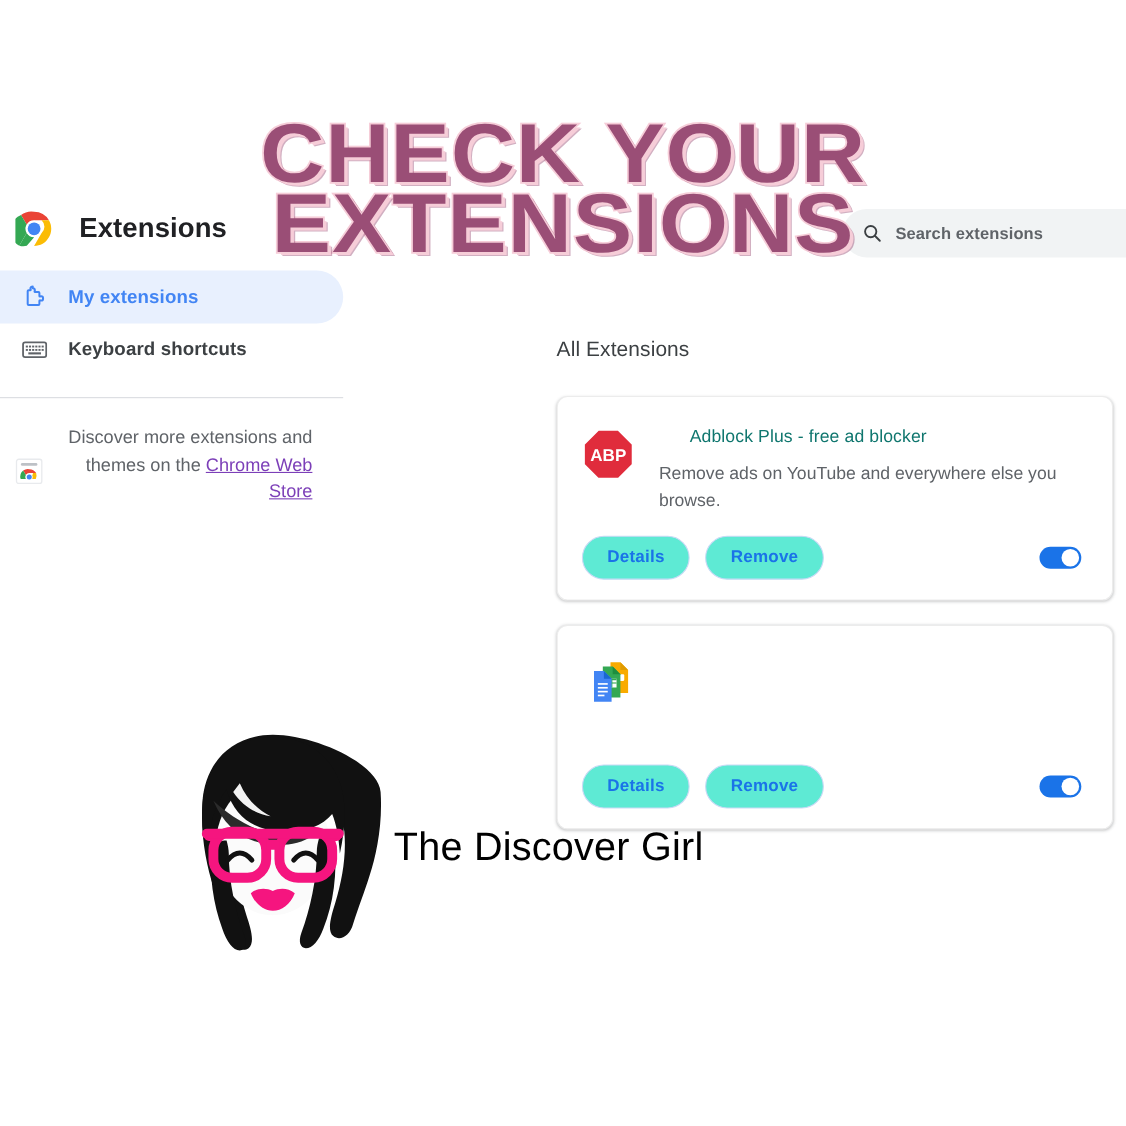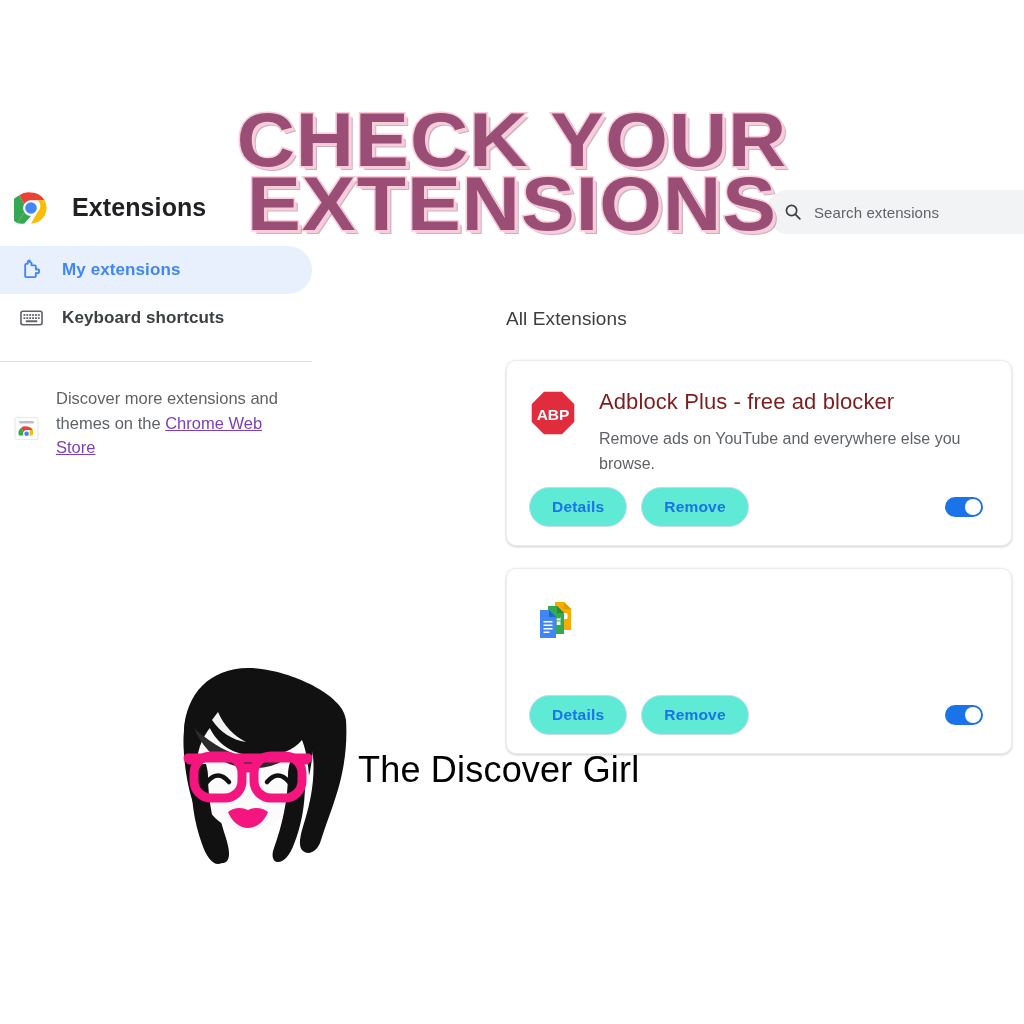--- a/index.html
+++ b/index.html
@@ -63,30 +63,31 @@
     background: #f1f3f4;
     border-radius: 22px;
     display: flex;
     align-items: center;
     padding-left: 18px;
   }
   .search-icon { width: 18px; height: 18px; flex: none; margin-right: 12px; }
   .search-placeholder {
     font-size: 15px;
     color: #5f6368;
-    font-weight: 400;
+    font-weight: 700;
     letter-spacing: .1px;
   }
 
   
   .sidebar {
     position: absolute;
     left: 0;
     top: 68px;
     width: 312px;
+    text-align: right;
   }
 
   .nav-item {
     position: relative;
     display: flex;
     align-items: center;
     height: 48px;
     padding-left: 18px;
     border-radius: 0 24px 24px 0;
     cursor: pointer;
@@ -168,24 +169,25 @@
     min-height: 92px;
   }
   .ext-icon {
     width: 48px; height: 48px;
     flex: none;
     margin-right: 22px;
     margin-top: 2px;
   }
   .ext-texts { flex: 1; padding-top: 2px; }
   .ext-name {
-    font-size: 22px;
-    color: #7f1d1d;
+    font-size: 16px;
+    color: #0f766e;
     margin-bottom: 11px;
     letter-spacing: .1px;
+    margin-left: 28px;
   }
   .ext-desc {
     font-size: 16px;
     line-height: 25px;
     color: #5f6368;
   }
 
   .ext-actions {
     display: flex;
     align-items: center;

